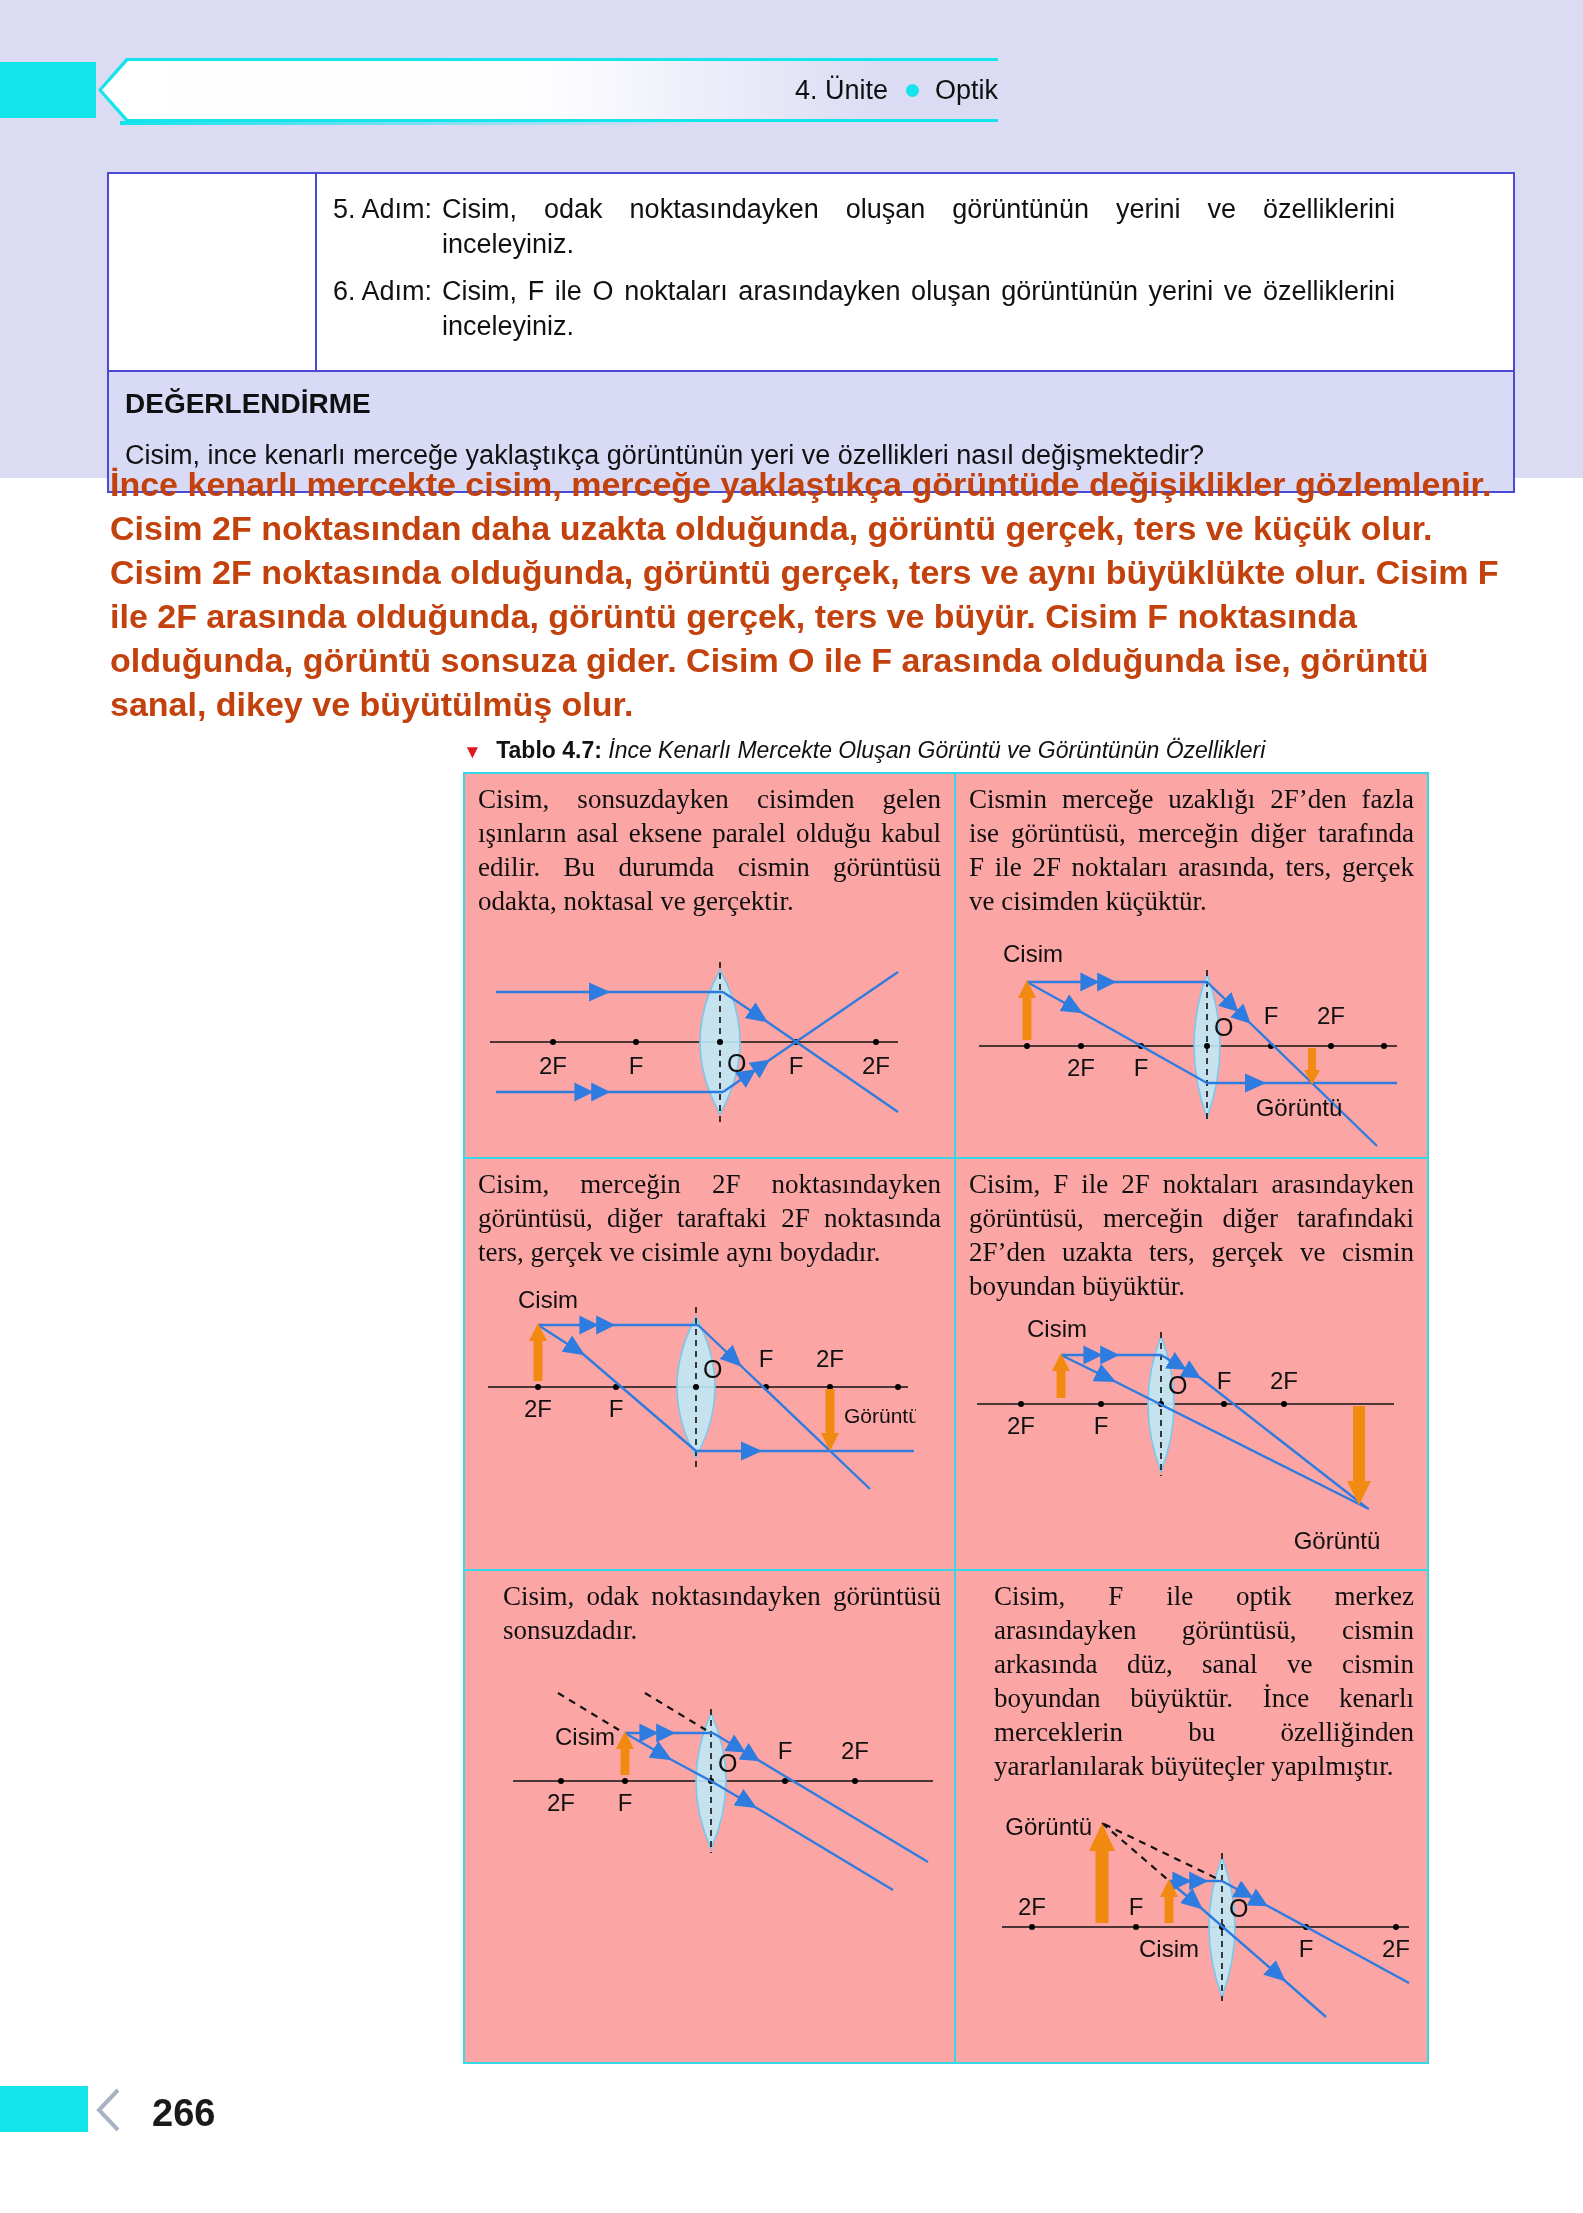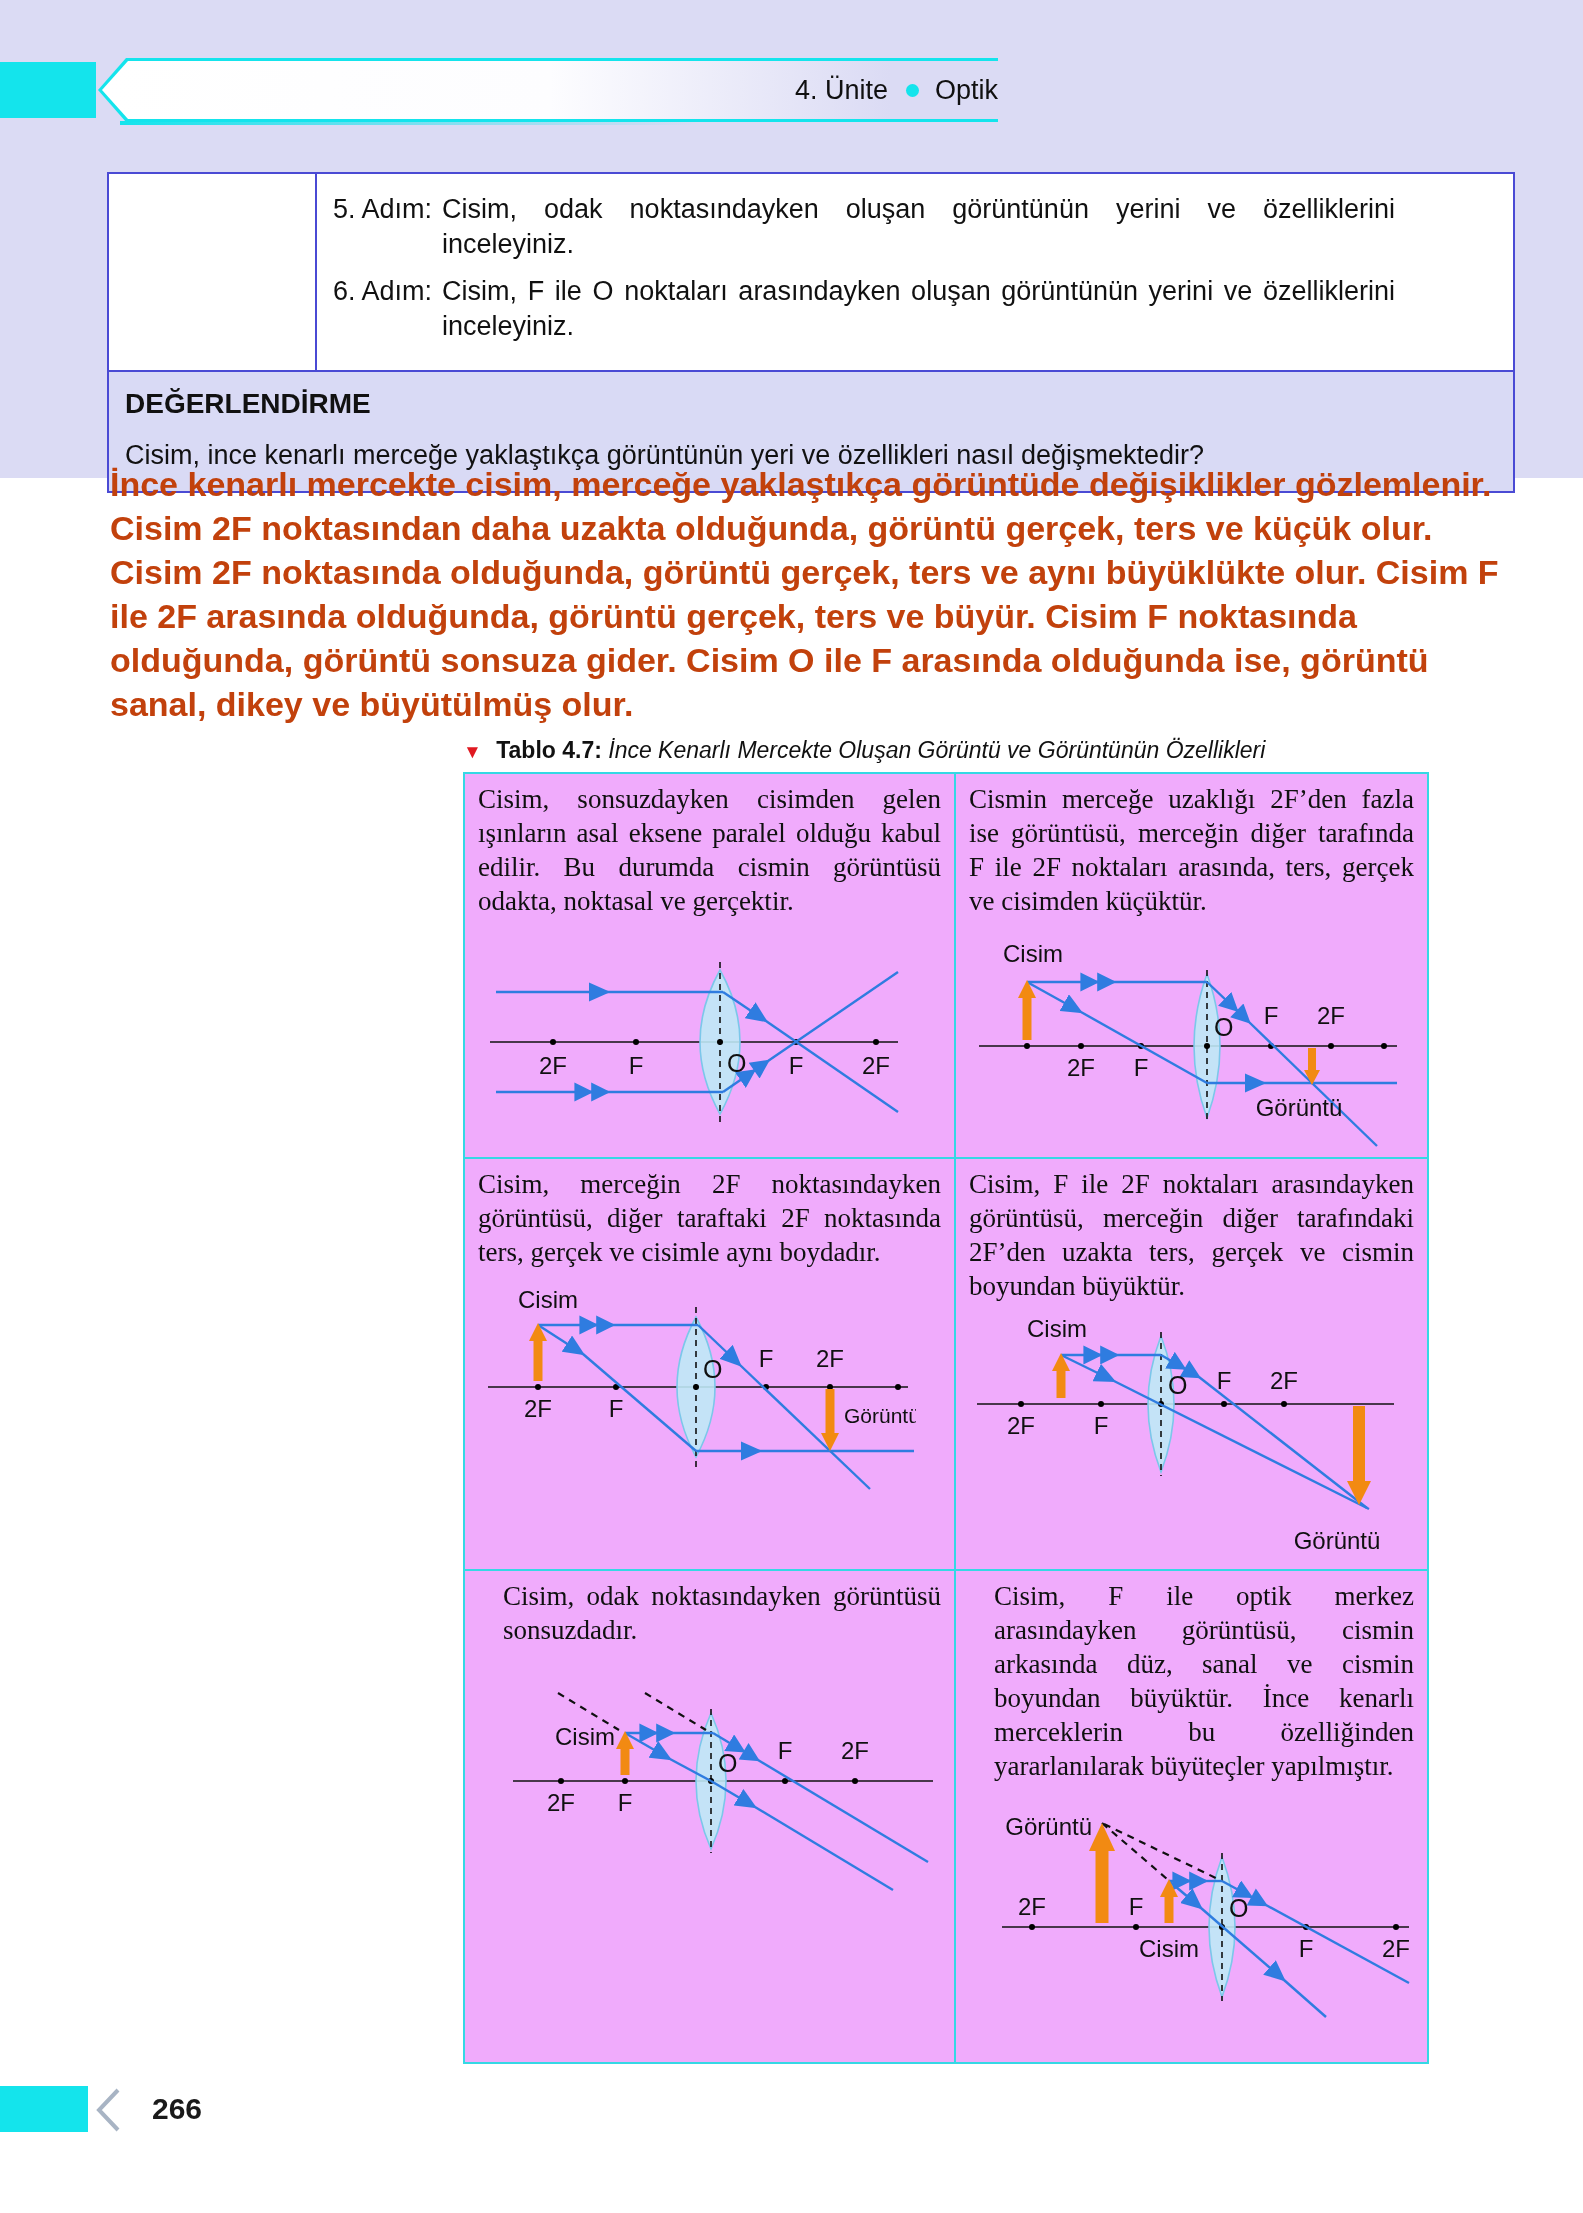--- a/index.html
+++ b/index.html
@@ -37,30 +37,30 @@
              font-size:34px; line-height:44px; text-align:left; }
 
   
   .table-caption { position:absolute; top:737px; left:463px; width:1000px; font-size:23px; }
   .caption-marker { color:#e01920; font-size:19px; margin-right:8px; }
   .caption-label { font-weight:bold; }
   .caption-title { font-style:italic; }
 
   
   .lens-table { position:absolute; top:772px; left:463px; width:936px; border-collapse:collapse; }
-  .lens-table td { width:468px; border:2px solid #35d8e4; background:#f0abfc; vertical-align:top;
+  .lens-table td { width:468px; border:2px solid #35d8e4; background:#fca5a5; vertical-align:top;
                    padding:8px 13px; box-sizing:border-box; }
   .cell-text { font-family:"Liberation Serif", serif; font-size:27px; line-height:34px; text-align:justify; color:#101010; }
   .row1 td { height:382px; } .row2 td { height:408px; } .row3 td { height:482px;padding-left:38px; }
   .diagram-wrap { display:flex; justify-content:flex-start; margin-top:6px; }
 
   
   .footer-cyan-block { position:absolute; top:2086px; left:0; width:88px; height:46px; background:#14e4ec; }
   .footer-chevron { position:absolute; top:2088px; left:94px; }
-  .page-number { position:absolute; top:2092px; left:152px; font-size:30px; font-weight:bold; color:#1a1a1a; }
+  .page-number { position:absolute; top:2092px; left:152px; font-size:38px; font-weight:bold; color:#1a1a1a; }
 
   svg text { font-family:"Liberation Sans", sans-serif; fill:#101010; }
 </style>
 </head>
 <body>
 
 <div class="page">
 
   <div class="lavender-band"></div>
 

